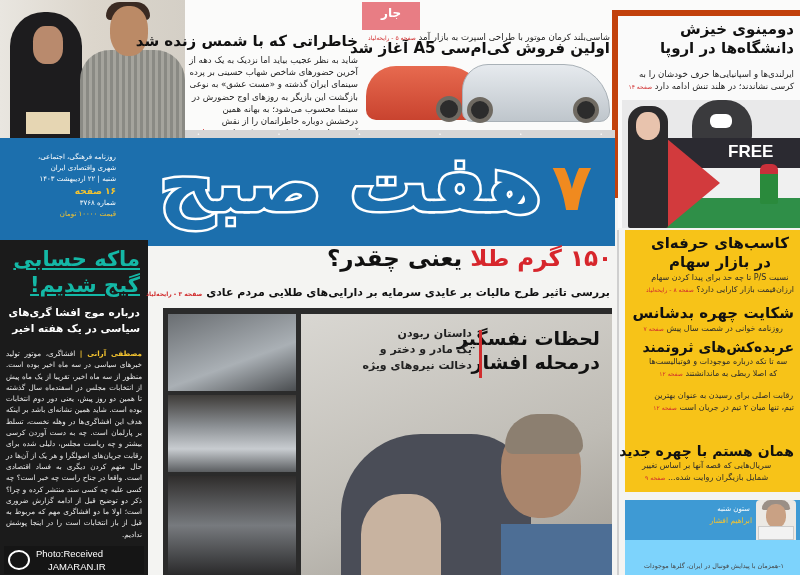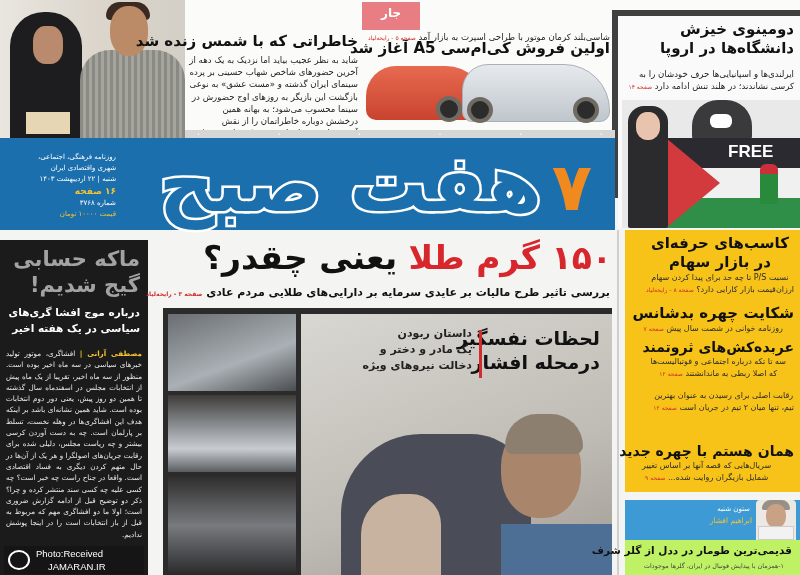--- a/index.html
+++ b/index.html
@@ -32,21 +32,21 @@
   
   .car-story { left: 362px; top: 0; width: 248px; height: 130px; }
   .badge-new { left: 0; top: 2px; width: 58px; height: 28px; background: #e87d84; color: #fff; font-size: 12px; font-weight: bold; text-align: center; line-height: 22px; }
   .car-story .h { right: 0; top: 8px; font-size: 15px; font-weight: bold; color: #111; white-space: nowrap; margin-top: 31px; }
   .car-story .p { right: 0; top: 32px; font-size: 8.6px; color: #1a1a1a; white-space: nowrap; }
   .car-red { left: 4px; top: 66px; width: 120px; height: 54px; background: linear-gradient(180deg,#e76a4f,#c9432f); border-radius: 30px 40px 10px 10px; }
   .car-silver { left: 100px; top: 64px; width: 148px; height: 58px; background: linear-gradient(180deg,#e6eaee,#bfc6cc); border-radius: 26px 46px 10px 10px; border: 1px solid #a9b1b7; }
   .wheel { width: 26px; height: 26px; border-radius: 50%; background: #2c2c2c; border: 4px solid #6f6a62; }
 
   
-  .europe-box { left: 612px; top: 10px; width: 188px; height: 188px; background: #404040; }
+  .europe-box { left: 612px; top: 10px; width: 188px; height: 188px; background: #c2410c; }
   .europe-inner { left: 6px; top: 6px; width: 182px; height: 212px; background: #fafafa; }
   .europe-box .h { right: 6px; top: 4px; font-size: 15px; font-weight: bold; color: #111; line-height: 19px; }
   .europe-box .p { right: 6px; top: 52px; width: 170px; font-size: 8.6px; line-height: 12px; color: #1a1a1a; }
   .protest-photo { left: 4px; top: 84px; width: 178px; height: 128px; background: #e9e9ea; overflow: hidden; }
   .flag { left: 44px; top: 38px; width: 134px; height: 90px; }
   .flag .s1 { height: 30px; background: #2b2a31; }
   .flag .s2 { height: 30px; background: #f0f0f0; }
   .flag .s3 { height: 30px; background: #2f8f48; }
   .flag .tri { left: 0; top: 0; width: 0; height: 0; border-top: 45px solid transparent; border-bottom: 45px solid transparent; border-left: 54px solid #d23a3d; }
   .flag .free { left: 62px; top: 4px; color: #fff; font-weight: bold; font-size: 17px; font-family: "Liberation Sans", sans-serif; }
@@ -54,41 +54,41 @@
   .fist { left: 94px; top: 26px; width: 18px; height: 40px; background: #2a8a3c; border-radius: 6px 6px 2px 2px; border-top: 10px solid #c9303a; }
   .girl { left: 6px; top: 6px; width: 40px; height: 122px; background: #2b2a2c; border-radius: 16px 16px 2px 2px; }
   .girl-face { left: 14px; top: 12px; width: 24px; height: 28px; background: #e8c3ad; border-radius: 45%; }
   .masked { left: 70px; top: 0; width: 60px; height: 40px; background: #3a3a3d; border-radius: 26px 26px 4px 4px; }
   .mask { left: 88px; top: 14px; width: 22px; height: 14px; background: #fff; border-radius: 6px; }
 
   
   .dot-band { left: 185px; top: 130px; width: 430px; height: 8px; background: #d6d6d6; font-size: 5px; color: #fff; letter-spacing: 38px; line-height: 8px; padding-left: 12px; overflow: hidden; white-space: nowrap; }
 
   
-  .masthead { left: 0; top: 138px; width: 615px; height: 92px; background: #1c6fad; }
+  .masthead { left: 0; top: 138px; width: 615px; height: 108px; background: #1c6fad; }
   .masthead-info { left: 6px; top: 14px; width: 110px; font-size: 7px; color: #fff; line-height: 11px; text-align: right; direction: rtl; }
   .masthead-info .pages { color: #f4c430; font-weight: bold; font-size: 9px; line-height: 13px; }
   .masthead-info .price { color: #f4c430; }
   .logo { left: 170px; top: 2px; width: 430px; height: 90px; }
   .logo-text { right: 58px; top: -6px; font-size: 78px; font-weight: bold; color: #1c6fad; -webkit-text-stroke: 5px #fff; paint-order: stroke; letter-spacing: -4px; direction: rtl; font-family: "DejaVu Sans", sans-serif; line-height: 100px; white-space: nowrap; }
   .logo-seven { right: 8px; top: 8px; font-size: 66px; font-weight: bold; color: #f08a1f; font-family: "DejaVu Sans", sans-serif; line-height: 80px; }
 
   
   .left-col { left: 0; top: 240px; width: 148px; height: 335px; background: #1b1b1b; }
-  .left-col .h { right: 8px; top: 6px; font-size: 21px; font-weight: bold; color: #a3a3a3; line-height: 26px; text-align: right; }
+  .left-col .h { right: 8px; top: 6px; font-size: 21px; font-weight: bold; color: #14b8a6; line-height: 26px; text-align: right; text-decoration: underline; }
   .left-col .sub { right: 8px; top: 64px; font-size: 10.5px; font-weight: bold; color: #fff; line-height: 16px; text-align: right; }
   .left-col .body { right: 6px; top: 108px; width: 136px; font-size: 7.2px; color: #e8e8e8; line-height: 11.3px; text-align: justify; }
   .author { color: #f4c430; font-weight: bold; }
   .watermark { left: 4px; top: 306px; width: 140px; height: 28px; background: rgba(20,20,20,0.85); }
   .wm-logo { left: 4px; top: 4px; width: 22px; height: 20px; border: 2px solid #fff; border-radius: 50%; }
   .wm-line1 { left: 32px; top: 2px; font-size: 9.5px; color: #fff; font-family: "Liberation Sans", sans-serif; }
   .wm-line2 { left: 44px; top: 15px; font-size: 9.5px; color: #fff; font-family: "Liberation Sans", sans-serif; }
 
   
-  .main-headline { right: 188px; top: 236px; font-size: 33px; font-weight: bold; line-height: 44px; white-space: nowrap; direction: rtl; }
+  .main-headline { right: 188px; top: 236px; font-size: 23px; font-weight: bold; line-height: 44px; white-space: nowrap; direction: rtl; }
   .main-headline .red { color: #d7262c; }
   .main-headline .black { color: #111; }
   .main-sub { right: 190px; top: 286px; font-size: 11px; font-weight: bold; color: #111; white-space: nowrap; direction: rtl; }
 
   
   .photo-frame { left: 163px; top: 308px; width: 449px; height: 267px; background: #2b2b2b; }
   .car-int { left: 5px; width: 128px; height: 77px; }
   .ci1 { top: 6px; background: linear-gradient(160deg,#6a6e72,#aab0b5 60%,#4a4d50); }
   .ci2 { top: 87px; background: linear-gradient(180deg,#3e3b38 0%,#8b8f93 40%,#c8ccd0 70%,#5a5d60); }
   .ci3 { top: 168px; height: 99px; background: linear-gradient(180deg,#2f2d2c,#777a7e 50%,#2a2a2b); }
@@ -104,21 +104,21 @@
 
   
   .right-col { left: 625px; top: 230px; width: 175px; height: 262px; background: #f7c318; }
   .rc-item { position: absolute; right: 6px; text-align: center; direction: rtl; }
   .rc-h { font-size: 14px; font-weight: bold; color: #111; line-height: 18px; white-space: nowrap; }
   .rc-h.big { font-size: 15px; line-height: 19px; }
   .rc-p { font-size: 8px; color: #2a2a2a; line-height: 12px; white-space: nowrap; }
   .rc-p .page-ref { font-size: 6px; }
 
   
-  .column-box { left: 625px; top: 500px; width: 175px; height: 75px; background: #bef264; }
+  .column-box { left: 625px; top: 500px; width: 175px; height: 75px; background: #7dd3fc; }
   .column-banner { left: 0; top: 0; width: 175px; height: 40px; background: #3e9ad4; }
   .col-label { right: 50px; top: 5px; font-size: 7px; color: #fff; direction: rtl; }
   .col-author { right: 48px; top: 16px; font-size: 7.5px; color: #f4c430; direction: rtl; }
   .col-portrait { right: 4px; top: 0; width: 40px; height: 40px; background: #ece9e4; border-radius: 4px 4px 0 0; overflow: hidden; }
   .col-portrait .face { left: 10px; top: 4px; width: 20px; height: 24px; background: #c9a184; border-radius: 45%; }
   .col-portrait .hair { left: 6px; top: 0; width: 28px; height: 10px; background: #9a8f86; border-radius: 10px 10px 2px 2px; }
   .col-portrait .scarf { left: 2px; top: 26px; width: 36px; height: 14px; background: #f2f2f2; border: 1px solid #ccc; }
   .col-title { right: 8px; top: 44px; font-size: 10.5px; font-weight: bold; color: #111; direction: rtl; white-space: nowrap; }
   .col-p { right: 16px; top: 62px; font-size: 6.4px; color: #444; direction: rtl; white-space: nowrap; }
 
@@ -266,21 +266,21 @@
     <div class="rc-h big">در بازار سهام</div>
     <div class="rc-p">نسبت P/S تا چه حد برای پیدا کردن سهام</div>
     <div class="rc-p"><span>ارزان‌قیمت بازار کارایی دارد؟</span> <span class="page-ref">صفحه ۸ - رایحه‌لیاد</span></div>
   </div>
   <div class="rc-item" style="top:74px">
     <div class="rc-h big">شکایت چهره بدشانس</div>
     <div class="rc-p"><span>روزنامه خوانی در شصت سال پیش</span> <span class="page-ref">صفحه ۷</span></div>
   </div>
   <div class="rc-item" style="top:108px">
     <div class="rc-h">عربده‌کش‌های ثروتمند</div>
-    <div class="rc-p">سه تا تکه درباره اجتماعی و فوتبالیست‌ها</div>
+    <div class="rc-p">سه تا تکه درباره موجودات و فوتبالیست‌ها</div>
     <div class="rc-p"><span>که اصلا ربطی به ماندانشتند</span> <span class="page-ref">صفحه ۱۲</span></div>
   </div>
   <div class="rc-item" style="top:160px">
     <div class="rc-p">رقابت اصلی برای رسیدن به عنوان بهترین</div>
     <div class="rc-p"><span>تیم، تنها میان ۲ تیم در جریان است</span> <span class="page-ref">صفحه ۱۲</span></div>
   </div>
   <div class="rc-item" style="top:212px">
     <div class="rc-h">همان هستم با چهره جدید</div>
     <div class="rc-p">سریال‌هایی که قصه آنها بر اساس تغییر</div>
     <div class="rc-p"><span>شمایل بازیگران روایت شده...</span> <span class="page-ref">صفحه ۹</span></div>
@@ -290,15 +290,14 @@
 <div class="abs column-box">
   <div class="abs column-banner">
     <div class="abs col-label">ستون شنبه</div>
     <div class="abs col-author">ابراهیم افشار</div>
     <div class="abs col-portrait">
       <div class="abs hair"></div>
       <div class="abs face"></div>
       <div class="abs scarf"></div>
     </div>
   </div>
-  <div class="abs col-title">قدیمی‌ترین طومار در ددل از گلر شرف</div>
   <div class="abs col-p">۱-همزمان با پیدایش فوتبال در ایران، گلرها موجودات</div>
 </div>
 
 </body></html>

